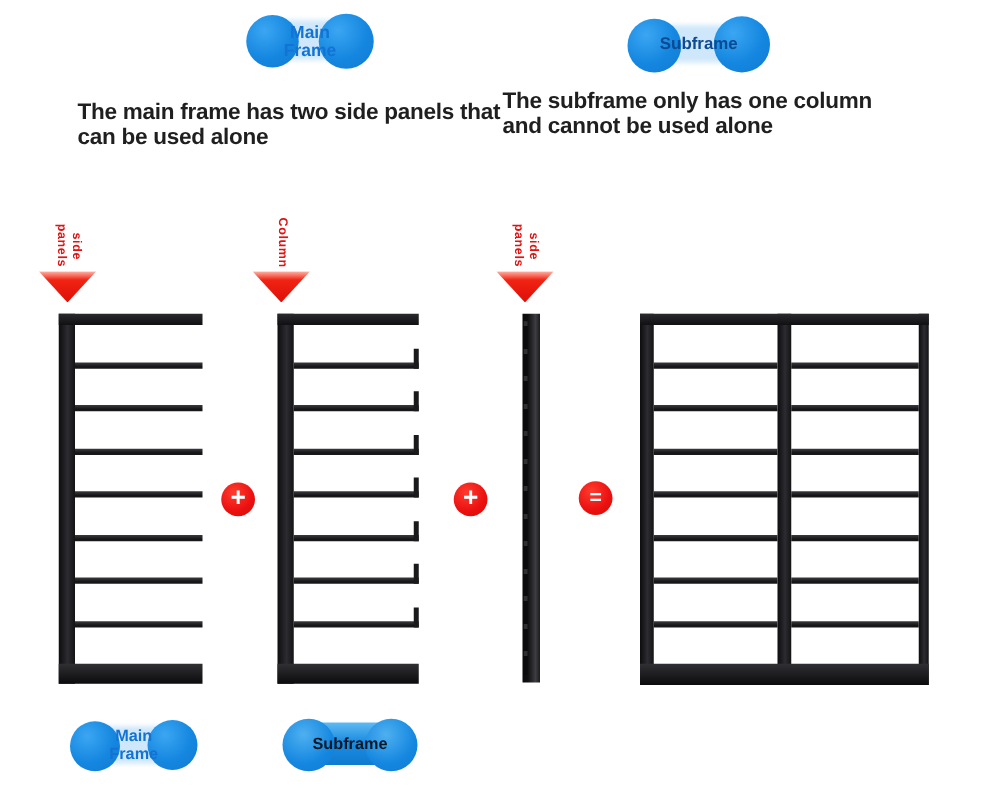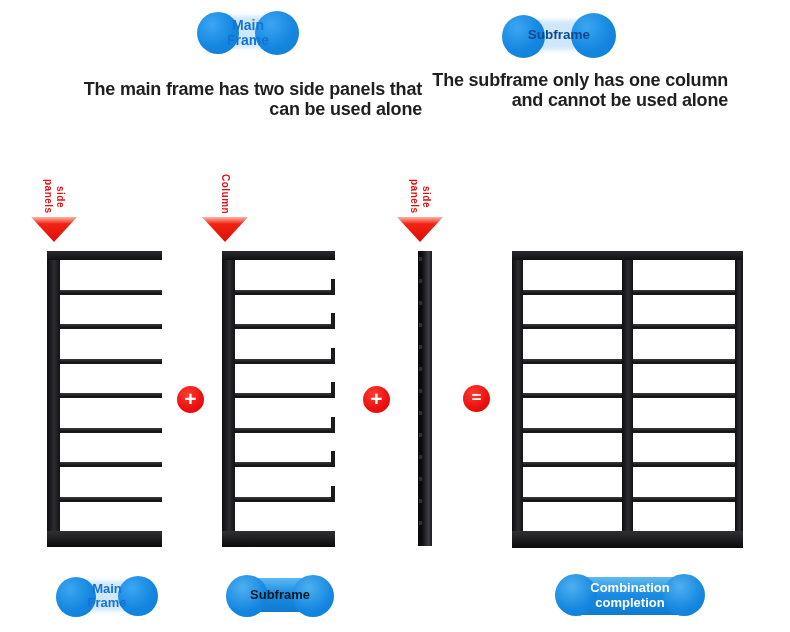--- a/index.html
+++ b/index.html
@@ -18,21 +18,21 @@
   .capsule{position:absolute;border-radius:20px;
     background:linear-gradient(180deg,#5fbaf2 0%, #1b8ce2 45%, #0f7bd0 100%);}
   .capsule::before,.capsule::after{content:"";position:absolute;width:42px;height:42px;border-radius:50%;
     background:radial-gradient(circle at 40% 30%, #4eb0f0 0%, #1587e0 60%, #0e79cf 100%);top:-3px;}
   .capsule::before{left:-4px;}
   .capsule::after{right:-4px;}
   .capsule-label{position:absolute;inset:0;display:flex;align-items:center;justify-content:center;
     text-align:center;font-weight:bold;white-space:pre-line;line-height:1.12;z-index:4;}
 
   
-  .heading{position:absolute;text-align:right;font-weight:bold;color:#1f1f1f;
+  .heading{position:absolute;text-align:left;font-weight:bold;color:#1f1f1f;
     font-size:18px;line-height:1.13;letter-spacing:-0.2px;}
 
   
   .red-arrow{position:absolute;display:flex;flex-direction:column;align-items:center;
     justify-content:flex-end;gap:3px;}
   .arrow-label{writing-mode:vertical-rl;color:#e01212;font-size:10px;font-weight:bold;
     line-height:1.2;letter-spacing:.5px;white-space:pre-line;text-align:center;}
   .arrow-tri{width:46px;height:25px;
     background:linear-gradient(180deg,#ffb4a6 0%, #f12313 28%, #dd0f08 100%);
     clip-path:polygon(0 0,100% 0,50% 100%);}
@@ -168,18 +168,14 @@
     <div class="blob-circle" style="width:40px;height:40px;left:0px;top:2px;"></div>
     <div class="blob-circle" style="width:40px;height:40px;right:0px;top:1px;"></div>
     <div class="blob-label" style="font-size:13px;">Main
 Frame</div>
   </div>
 
   <div class="capsule" style="left:230px;top:578px;width:100px;height:34px;">
     <div class="capsule-label" style="font-size:13px;color:#0a1826;">Subframe</div>
   </div>
 
-  <div class="capsule" style="left:559px;top:577px;width:142px;height:38px;border-radius:19px;">
-    <div class="capsule-label" style="font-size:13px;color:#ffffff;">Combination
-completion</div>
-  </div>
 
 </div>
 
 </body></html>

